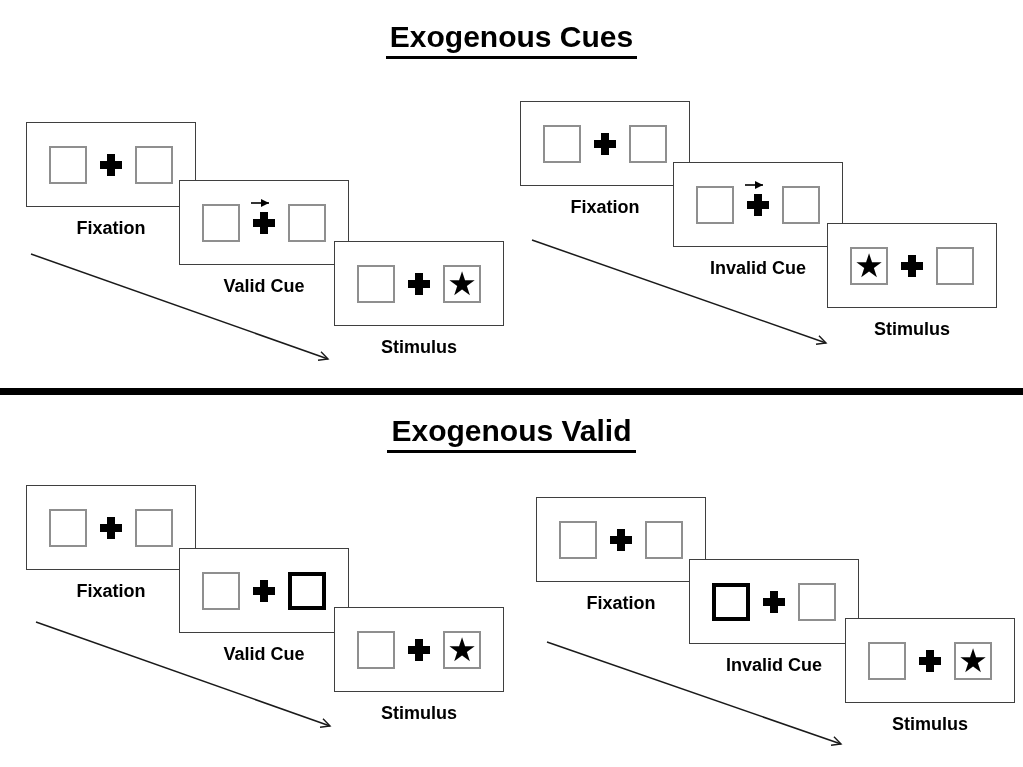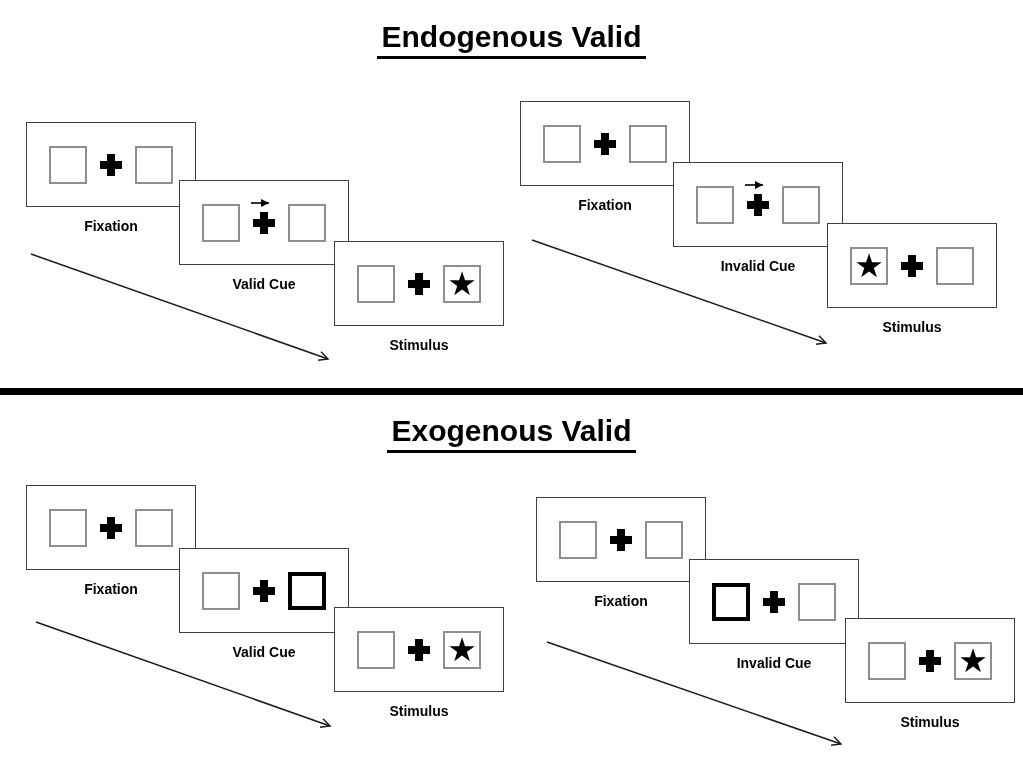--- a/index.html
+++ b/index.html
@@ -52,21 +52,21 @@
     content:"";position:absolute;left:7px;top:0;width:8px;height:22px;background:#000;
   }
   .plus::after{
     content:"";position:absolute;left:0;top:7px;width:22px;height:8px;background:#000;
   }
   .cue-arrow{
     position:absolute;left:50%;top:-16px;transform:translateX(-50%);
   }
   .panel-label{
     margin-top:11px;text-align:center;
-    font-size:14px;font-weight:bold;color:#000;
+    font-size:18px;font-weight:bold;color:#000;
     white-space:nowrap;
   }
   .timeline-arrow{position:absolute;}
   .defs-only{position:absolute;width:0;height:0;}
 </style>
 </head>
 <body>
 
 <div class="canvas">
 
@@ -75,21 +75,21 @@
       <marker id="ah" markerWidth="14" markerHeight="12" refX="10" refY="5" orient="auto" markerUnits="userSpaceOnUse">
         <path d="M1,0.5 L10,5 L1,9.5" fill="none" stroke="#1a1a1a" stroke-width="1.4"></path>
       </marker>
       <marker id="cueh" markerWidth="10" markerHeight="10" refX="8" refY="4" orient="auto" markerUnits="userSpaceOnUse">
         <path d="M0,0 L8,4 L0,8 Z" fill="#000"></path>
       </marker>
     </defs>
   </svg>
 
   <div class="section-title" style="top:20px;">
-    <span class="underlined">Endogenous Valid</span>
+    <span class="underlined">Exogenous Cues</span>
   </div>
 
   <div class="panel" style="left:26px;top:122px;">
     <div class="screen">
       <span class="box"></span>
       <span class="plus-wrap">
           <span class="plus"></span>
         </span>
       <span class="box"></span>
     </div>

